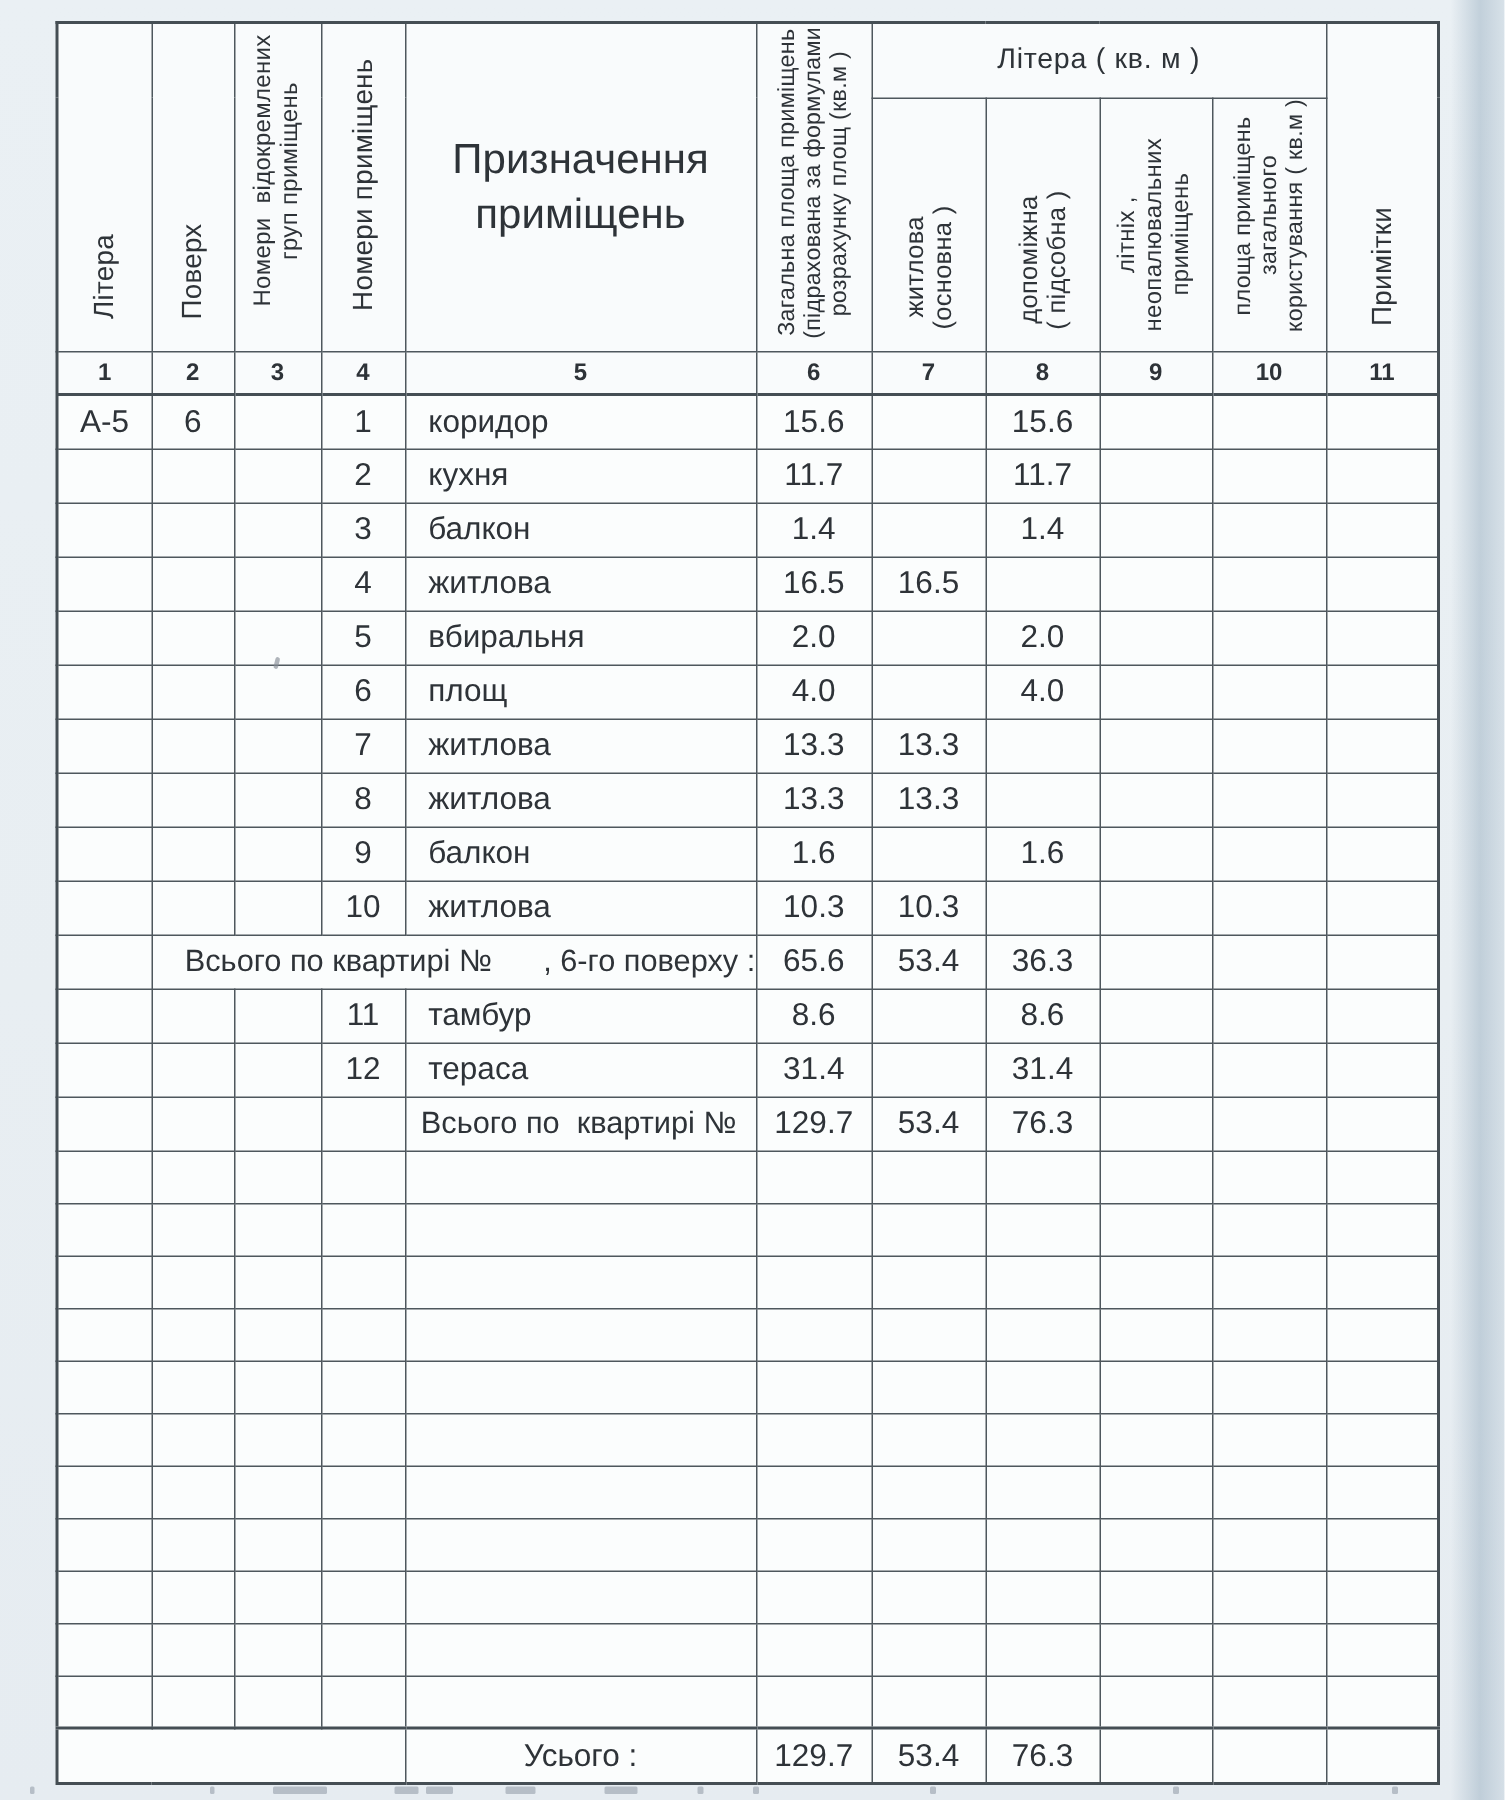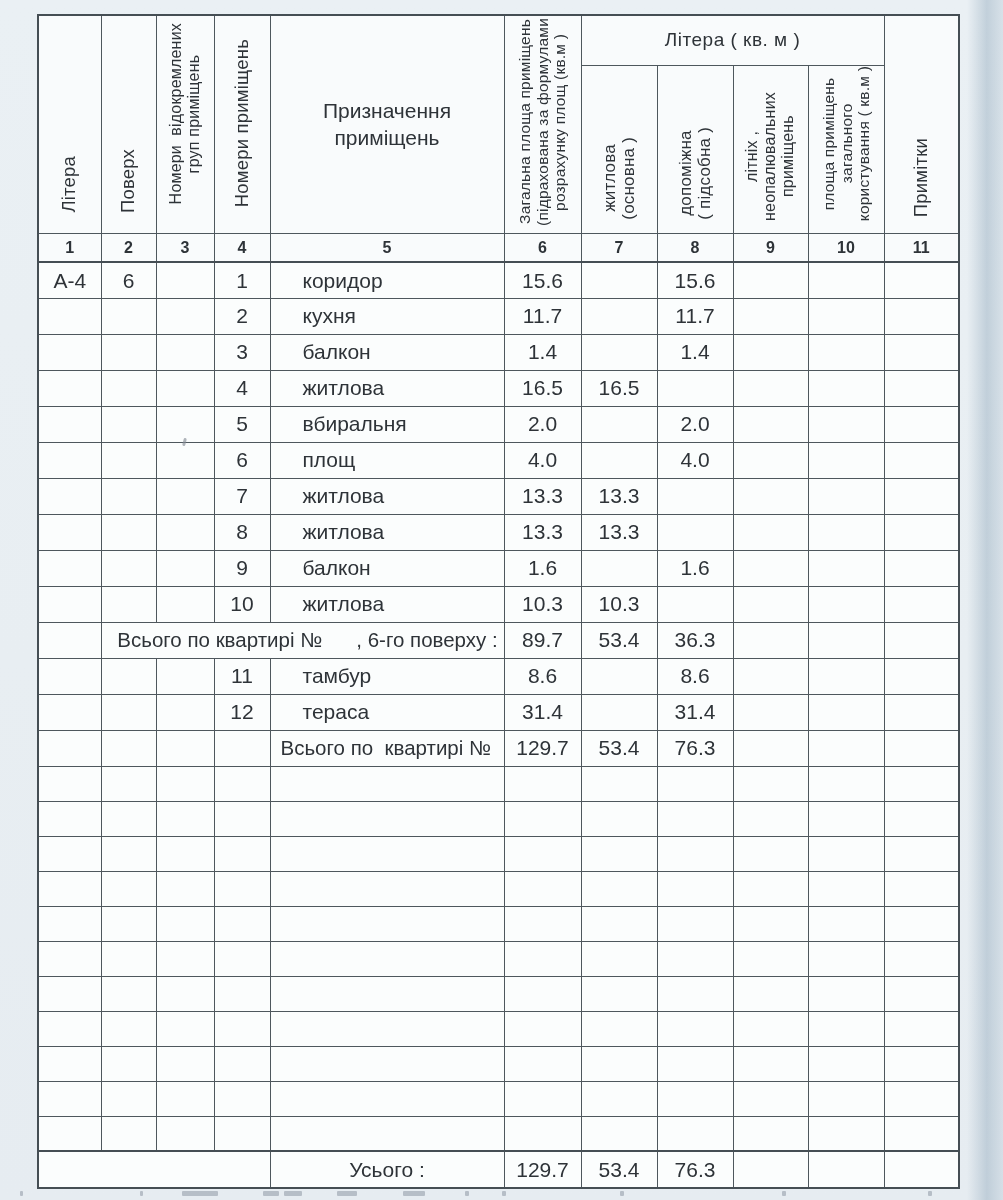--- a/index.html
+++ b/index.html
@@ -26,39 +26,39 @@
     display:inline-block;writing-mode:vertical-rl;transform:rotate(180deg);
     white-space:pre;line-height:1.13;letter-spacing:.2px;
   }
   .fs-big{font-size:18.5px}
   .fs-med{font-size:17px}
   .fs-sml{font-size:16px}
   .fs-tny{font-size:15.5px}
   th.p-lit,th.p-pov{padding-bottom:16px}
   th.p-grp{vertical-align:top;padding-top:7px}
   th.p-room{padding-bottom:22px}
-  th.p-purpose{vertical-align:middle;font-size:21px;line-height:1.3;white-space:pre-line}
+  th.p-purpose{vertical-align:middle;font-size:28px;line-height:1.3;white-space:pre-line}
   th.p-tot{vertical-align:middle}
   th.p-liv,th.p-aux{padding-bottom:9px}
   th.p-sum,th.p-com{padding-bottom:8px}
   th.p-not{padding-bottom:12px}
   th.area-group{vertical-align:middle;font-size:19px;letter-spacing:.5px}
   tr.hrow-nums th{
     vertical-align:middle;font-size:16px;font-weight:bold;
     border-bottom:2.5px solid #454e54;
   }
 
   
   tbody td{font-size:21px;vertical-align:middle;background:#fbfdfd}
   tr.r-data,tr.r-sum{height:36px}
   tr.r-empty{height:35px}
   tr.r-total{height:37px}
   td.c{text-align:center}
-  td.name{text-align:left;padding-left:32px}
-  td.label-left{text-align:center;padding-left:10px;white-space:pre;font-size:20.5px}
+  td.name{text-align:left;padding-left:15px}
+  td.label-left{text-align:right;padding-left:10px;white-space:pre;font-size:20.5px}
   td.label-center{text-align:center;white-space:pre;font-size:21px}
   tr.r-total td{border-top:2.4px solid #454e54;border-bottom:2.5px solid #454e54}
 
   
   .edge-shade{
     position:absolute;right:0;top:0;width:36px;height:1200px;pointer-events:none;
     background:linear-gradient(to right,rgba(160,181,197,0) 0%,rgba(150,173,191,.48) 55%,rgba(190,205,217,.42) 100%);
   }
   .speck{position:absolute;left:183px;top:438px;width:3px;height:8px;background:#868e96;opacity:.65;border-radius:2px;transform:rotate(14deg)}
   .cutoff{position:absolute;left:0;top:1189px;width:1003px;height:11px;overflow:hidden}
@@ -119,21 +119,21 @@
         <th>6</th>
         <th>7</th>
         <th>8</th>
         <th>9</th>
         <th>10</th>
         <th>11</th>
       </tr>
     </thead>
     <tbody id="rows-body">
         <tr class="r-data">
-          <td class="c">А-4</td>
+          <td class="c">А-5</td>
           <td class="c">6</td>
           <td class="c"></td>
           <td class="c">1</td>
           <td class="name">коридор</td>
           <td class="c">15.6</td>
           <td class="c"></td>
           <td class="c">15.6</td>
           <td></td>
           <td></td>
           <td></td>
@@ -251,21 +251,21 @@
           <td class="c">10.3</td>
           <td class="c">10.3</td>
           <td class="c"></td>
           <td></td>
           <td></td>
           <td></td>
         </tr>
         <tr class="r-sum">
           <td></td>
           <td class="label-left" colspan="4">Всього по квартирі №      , 6-го поверху :</td>
-          <td class="c">89.7</td>
+          <td class="c">65.6</td>
           <td class="c">53.4</td>
           <td class="c">36.3</td>
           <td></td>
           <td></td>
           <td></td>
         </tr>
         <tr class="r-data">
           <td class="c"></td>
           <td class="c"></td>
           <td class="c"></td>

